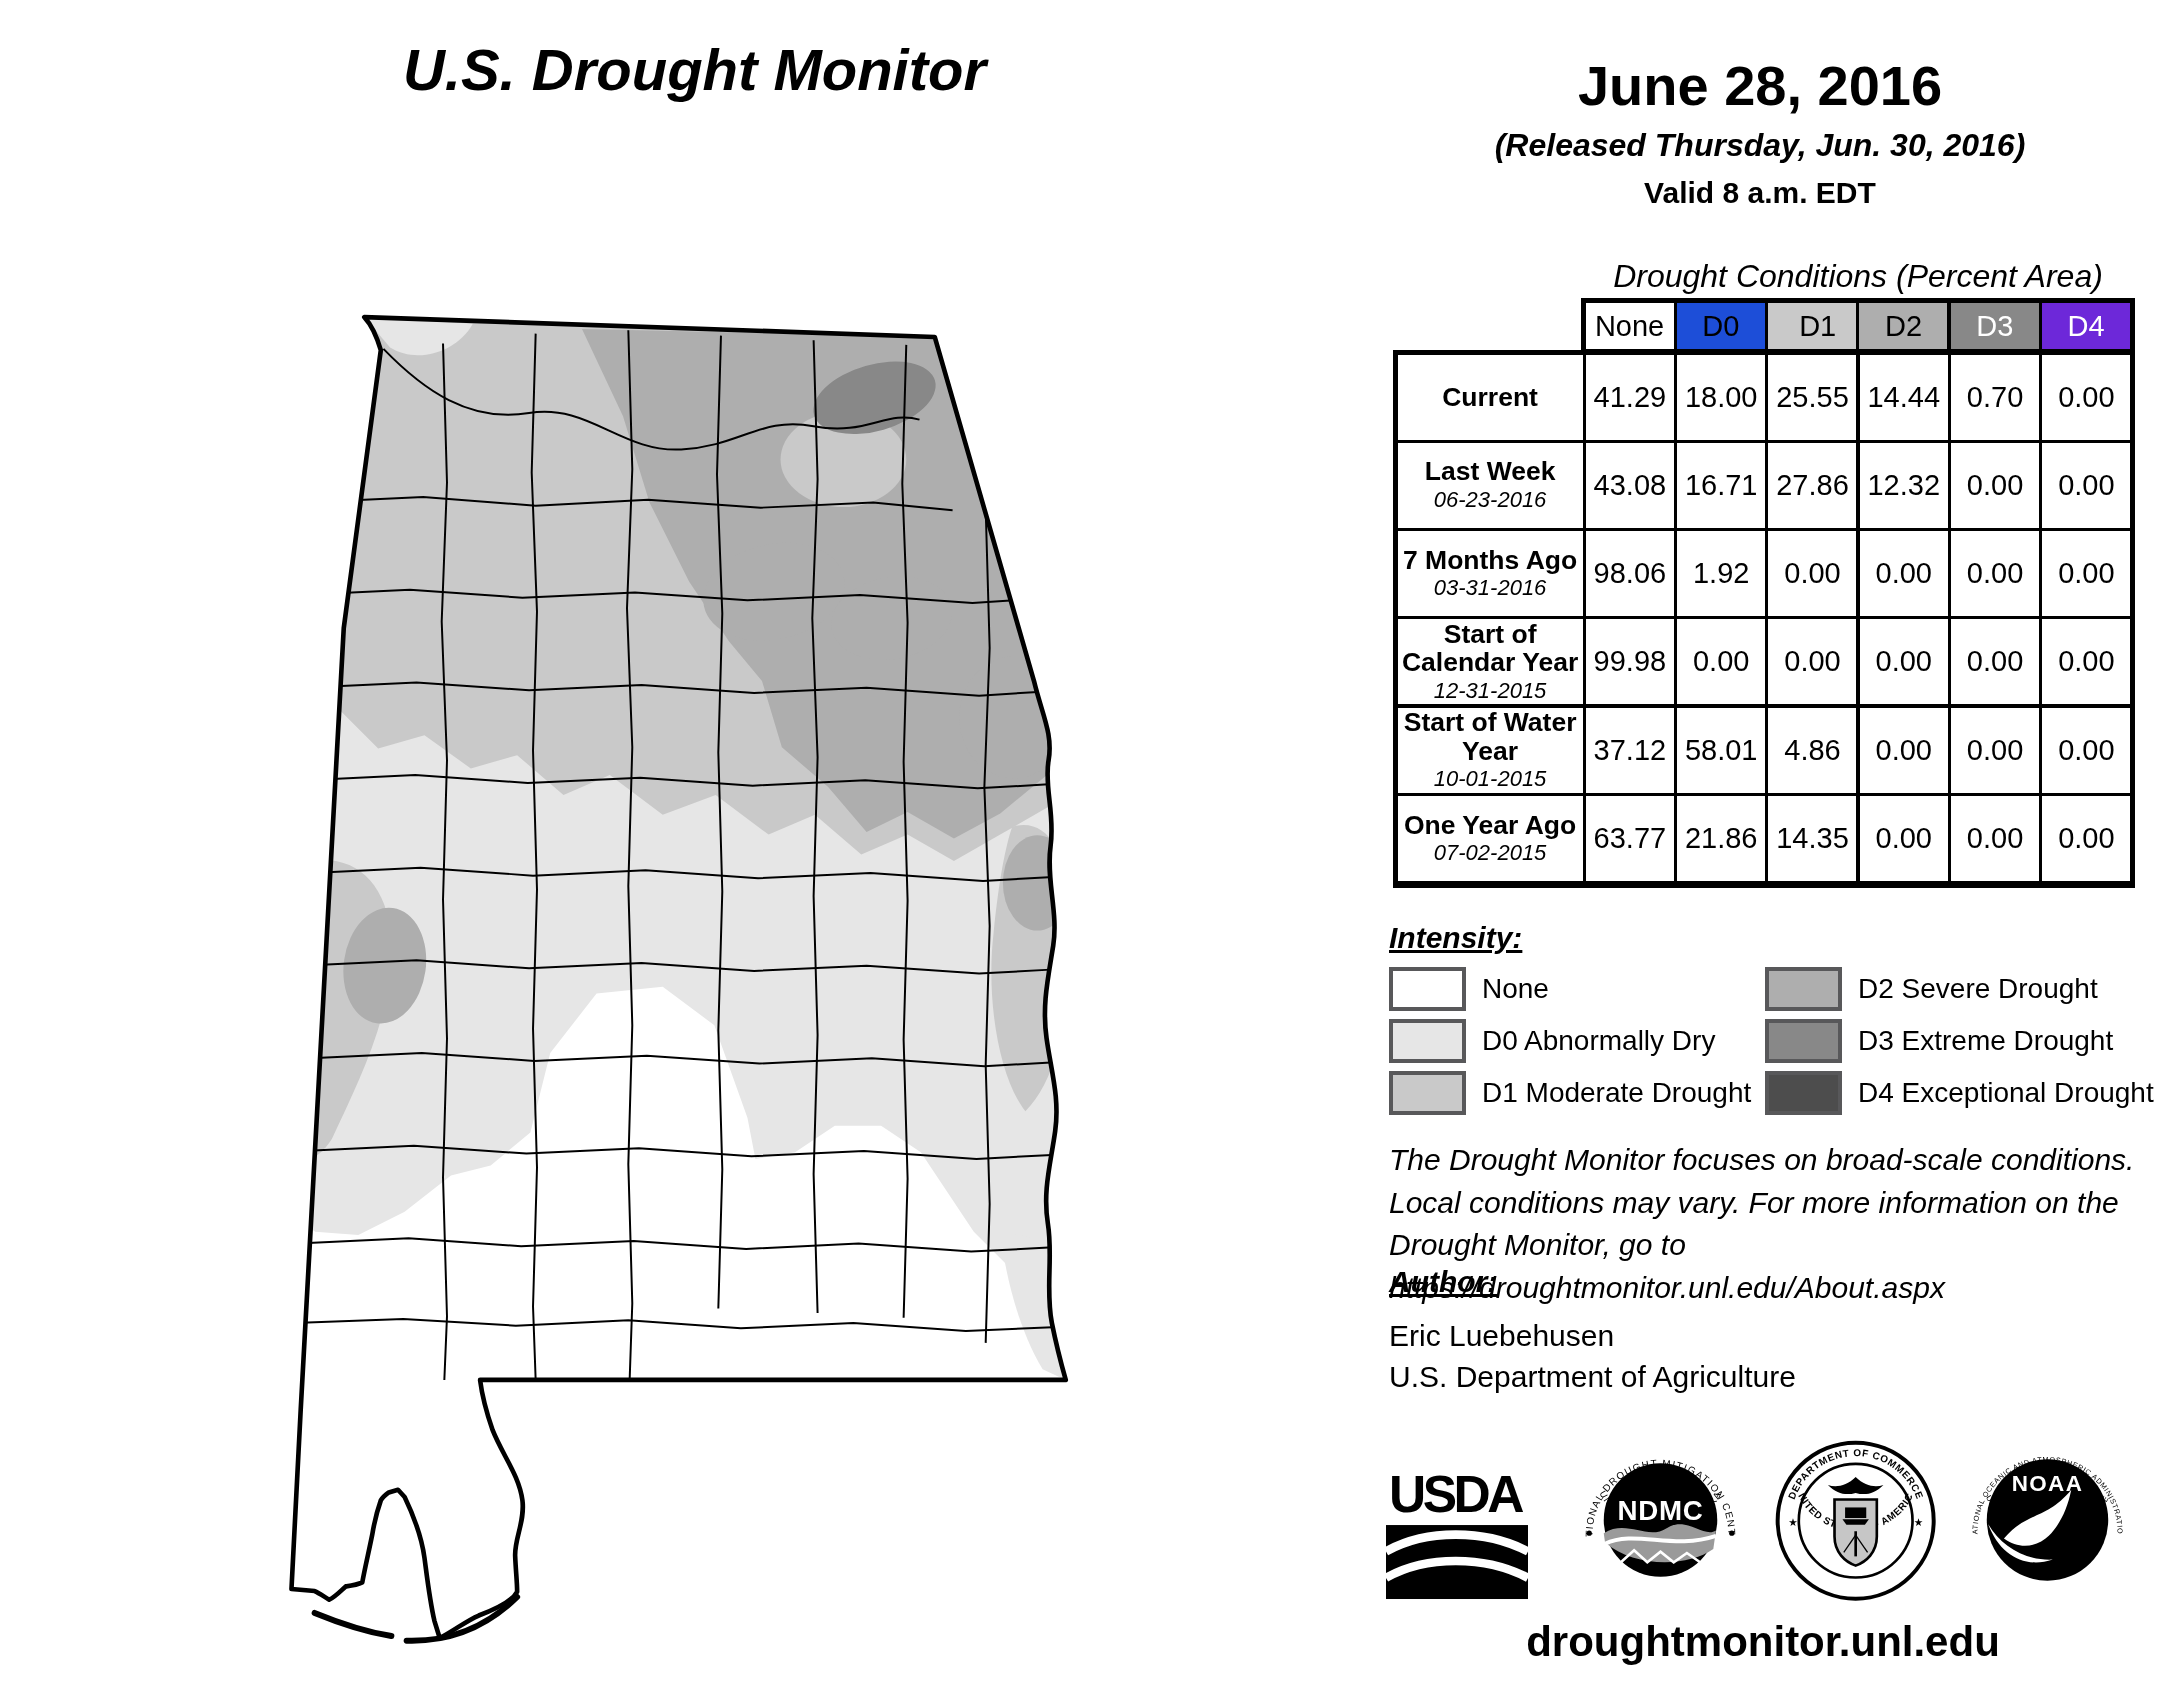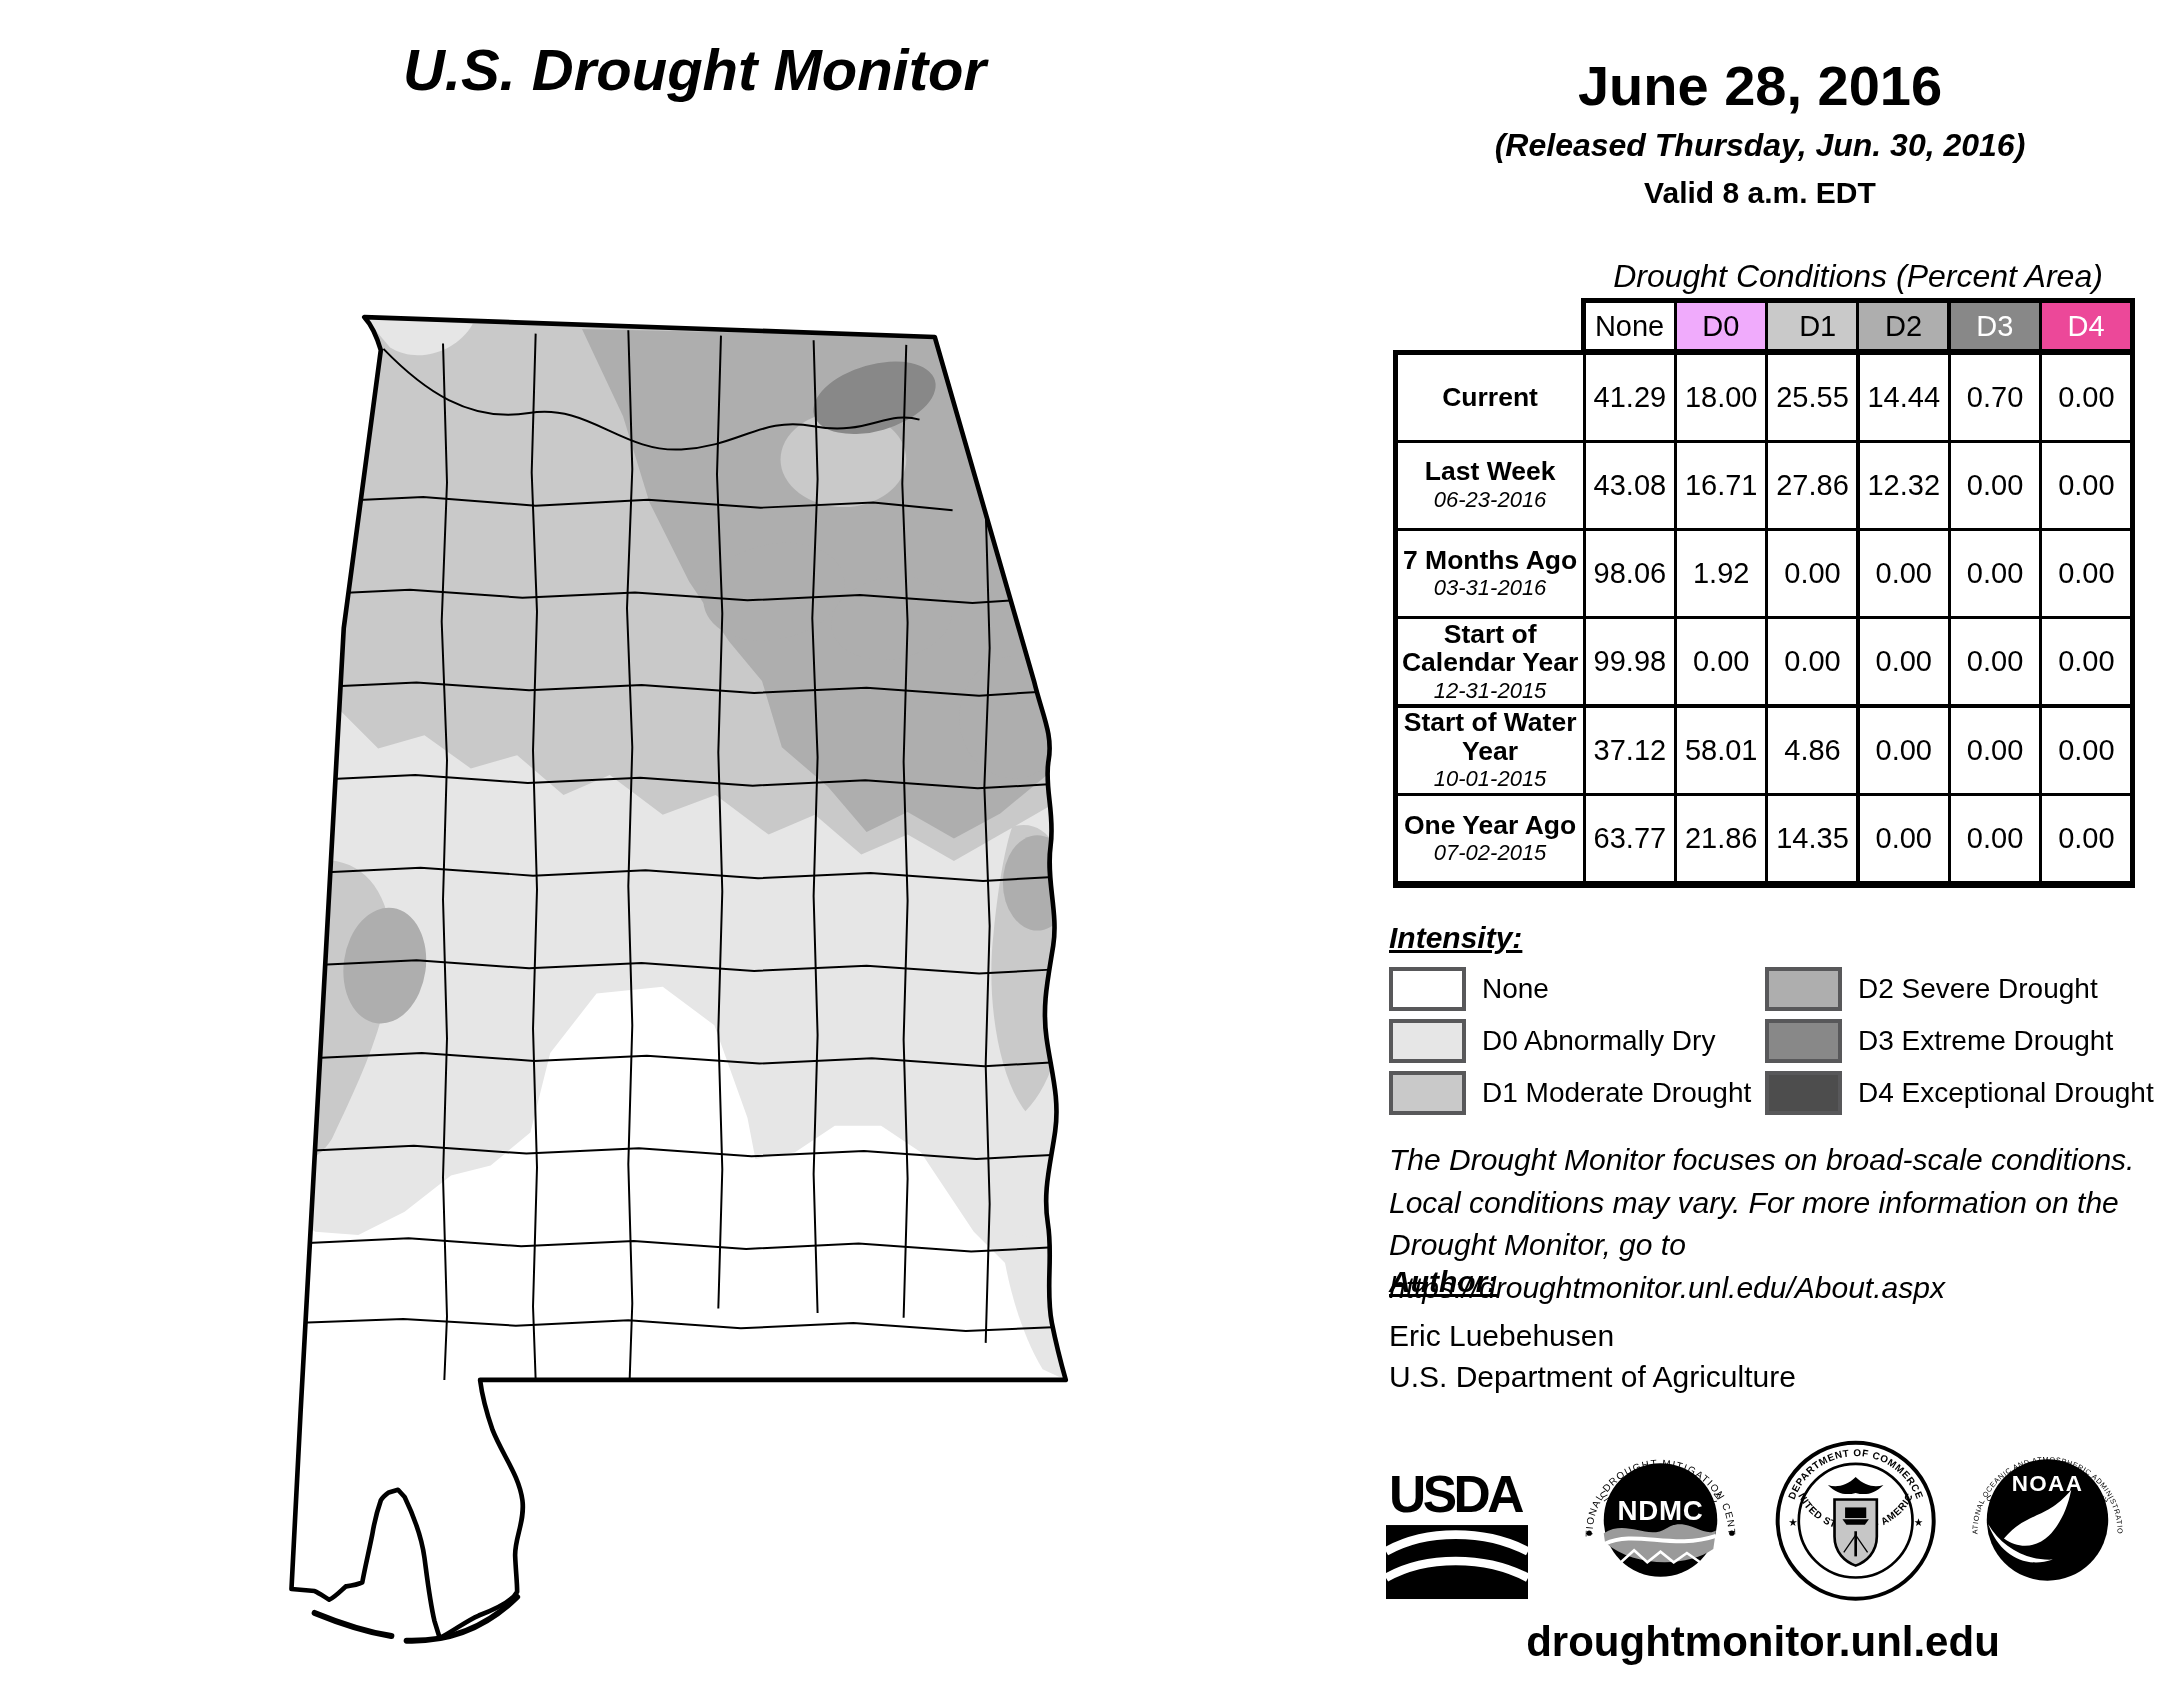--- a/index.html
+++ b/index.html
@@ -148,25 +148,25 @@
 <div class="abs date-block">
   <div class="map-date">June 28, 2016</div>
   <div class="released">(Released Thursday, Jun. 30, 2016)</div>
   <div class="valid">Valid 8 a.m. EDT</div>
 </div>
 
 <div class="abs table-caption">Drought Conditions (Percent Area)</div>
 
 <div class="abs thead">
   <div class="hcell" style="background: rgb(255, 255, 255);">None</div>
-  <div class="hcell" style="background: #f0abfc;">D0</div>
+  <div class="hcell" style="background: #1d4ed8;">D0</div>
   <div class="hcell" style="background: rgb(201, 201, 201); padding-left: 11px;">D1</div>
   <div class="hcell" style="background: rgb(174, 174, 174);">D2</div>
   <div class="hcell lt" style="background: rgb(136, 136, 136);">D3</div>
-  <div class="hcell lt" style="background: #ec4899;">D4</div>
+  <div class="hcell lt" style="background: #6d28d9;">D4</div>
 </div>
 
 <div class="abs tbody">
 
   <div class="lcell">
     <div class="rl">Current</div>
     <div class="rd"></div>
   </div>
   <div class="vcell">41.29</div>
   <div class="vcell">18.00</div>

